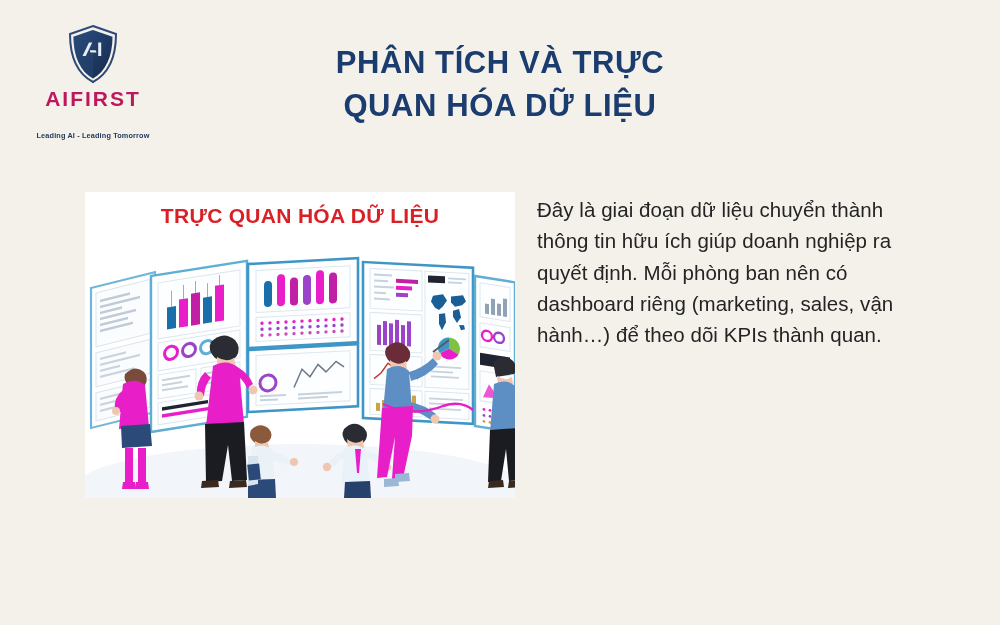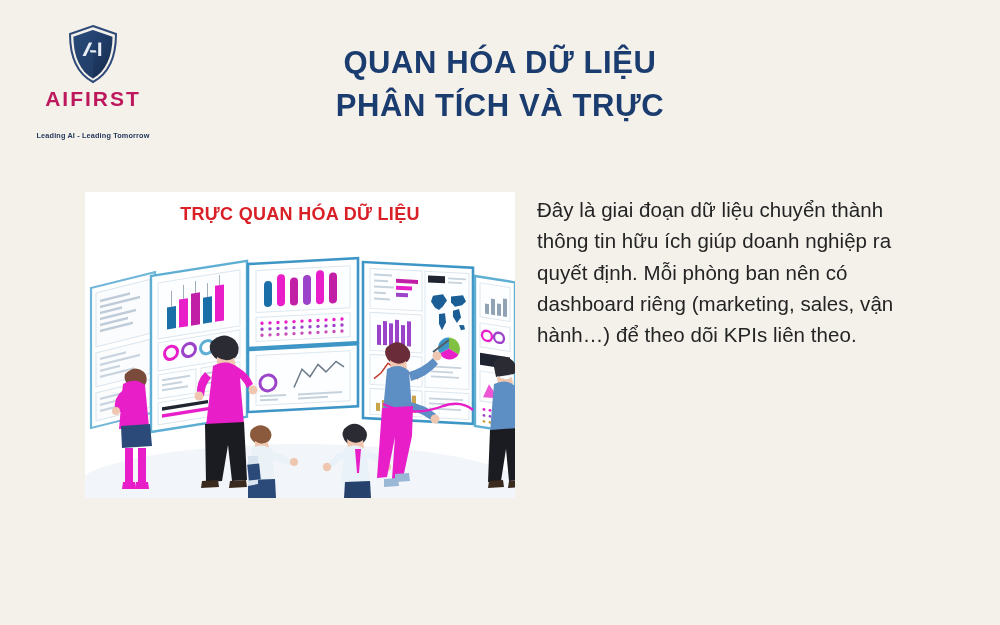--- a/index.html
+++ b/index.html
@@ -72,21 +72,21 @@
     height: 306px;
     background: #FFFFFF;
     overflow: hidden;
   }
   .illus .inner-title {
     position: absolute;
     top: 12px;
     left: 0; right: 0;
     text-align: center;
     color: #D92027;
-    font-size: 18px;
+    font-size: 21px;
     font-weight: 800;
     letter-spacing: 0.3px;
     white-space: nowrap;
     z-index: 6;
   }
   .illus svg { position: absolute; inset: 0; width: 100%; height: 100%; }
 
   
   .body-copy {
     position: absolute;
@@ -118,22 +118,22 @@
       <path d="M15.5 32 L22 18.5 L25.2 18.5 L18.8 32 Z" fill="#E9EEF6"></path>
       <path d="M22.6 26.2 L28.6 26.2 L29.6 28.6 L23.6 28.6 Z" fill="#E9EEF6"></path>
       <rect x="31.2" y="18.5" width="3.0" height="13.5" fill="#E9EEF6"></rect>
     </svg>
   </div>
   <div class="brand-name">AIFIRST</div>
   <div class="brand-tag">Leading AI - Leading Tomorrow</div>
 </div>
 
 <h1 class="deck-title">
+  <span class="t-line">PHÂN TÍCH VÀ TRỰC</span>
   <span class="t-line">QUAN HÓA DỮ LIỆU</span>
-  <span class="t-line">PHÂN TÍCH VÀ TRỰC</span>
 </h1>
 
 <div class="illus">
   <svg viewBox="0 0 430 306" xmlns="http://www.w3.org/2000/svg">
     <rect x="0" y="0" width="430" height="306" fill="#FFFFFF"></rect>
 
     <ellipse cx="215" cy="300" rx="230" ry="48" fill="#F2F5F9"></ellipse>
 
     <g>
 
@@ -470,13 +470,13 @@
       <path d="M409 192 q12 -6 21 2 l3 44 -28 2 z" fill="#5E8FC4"></path>
       <path d="M405 238 l29 -2 l3 52 -13 1 -3 -32 -5 32 -13 1 z" fill="#1B1B22"></path>
       <path d="M404 289 l14 -1 l1 7 -16 1z" fill="#3A2A1E"></path>
       <path d="M424 289 l14 -1 l1 7 -16 1z" fill="#3A2A1E"></path>
     </g>
   </svg>
 
   <div class="inner-title">TRỰC QUAN HÓA DỮ LIỆU</div>
 </div>
 
-<p class="body-copy">Đây là giai đoạn dữ liệu chuyển thành thông tin hữu ích giúp doanh nghiệp ra quyết định. Mỗi phòng ban nên có dashboard riêng (marketing, sales, vận hành…) để theo dõi KPIs liên theo.</p>
+<p class="body-copy">Đây là giai đoạn dữ liệu chuyển thành thông tin hữu ích giúp doanh nghiệp ra quyết định. Mỗi phòng ban nên có dashboard riêng (marketing, sales, vận hành…) để theo dõi KPIs thành quan.</p>
 
 </body></html>

